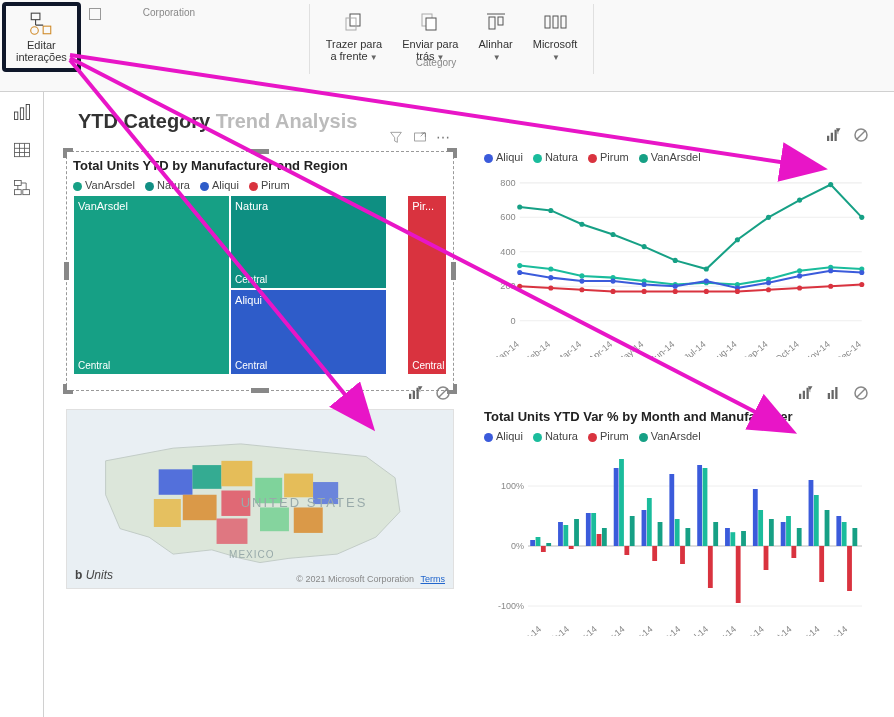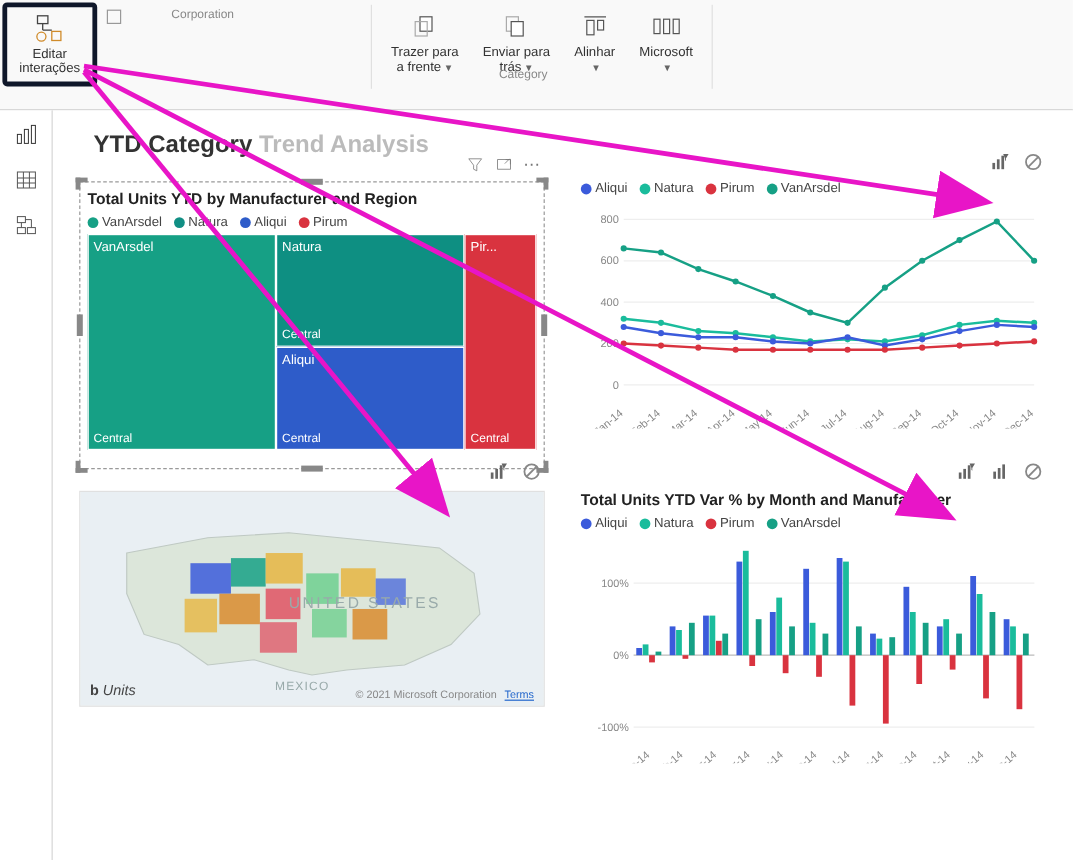--- a/index.html
+++ b/index.html
@@ -204,21 +204,21 @@
           <div class="tm-cell" style="background:#0e8f82; flex:0 0 52%;">
             <span>Natura</span>
             <span class="bl-label">Central</span>
           </div>
           <div class="tm-cell" style="background:#2e5cc9; flex:1;">
             <span>Aliqui</span>
             <span class="bl-label">Central</span>
           </div>
         </div>
         <div class="tm-col3">
-          <div class="tm-cell" style="background:#d9333f; flex:1;">
+          <div class="tm-cell" style="background:#d9333f; flex:1;margin-left:20px;">
             <span>Pir...</span>
             <span class="bl-label">Central</span>
           </div>
         </div>
       </div>
     </div>
 
     <div class="visual">
       <div class="interaction-icons">
         <div class="int-icon">
@@ -350,21 +350,21 @@
           <rect x="160" y="95" width="30" height="30" fill="#e05263" opacity="0.85"></rect>
           <rect x="195" y="80" width="28" height="30" fill="#6fcf8f" opacity="0.85"></rect>
           <rect x="225" y="75" width="30" height="28" fill="#e6b84a" opacity="0.9"></rect>
           <rect x="255" y="85" width="26" height="26" fill="#3b5bdb" opacity="0.7"></rect>
           <rect x="200" y="115" width="30" height="28" fill="#6fcf8f" opacity="0.8"></rect>
           <rect x="235" y="115" width="30" height="30" fill="#d98b2e" opacity="0.85"></rect>
           <rect x="90" y="105" width="28" height="33" fill="#e6b84a" opacity="0.85"></rect>
           <rect x="155" y="128" width="32" height="30" fill="#e05263" opacity="0.75"></rect>
         </svg>
         <div class="map-label">UNITED STATES</div>
-        <div style="position:absolute; left:42%; bottom:10px; color:#9aa; font-size:10px; letter-spacing:1px;">MEXICO</div>
+        <div style="position:absolute; left:42%; bottom:28px; color:#9aa; font-size:10px; letter-spacing:1px;">MEXICO</div>
         <div class="bing"><b>b</b> <span>Units</span></div>
         <div class="copyright">
           <span>© 2021 Microsoft Corporation</span>
           <a class="terms">Terms</a>
         </div>
       </div>
     </div>
 
     <div class="visual">
       <div class="interaction-icons">

